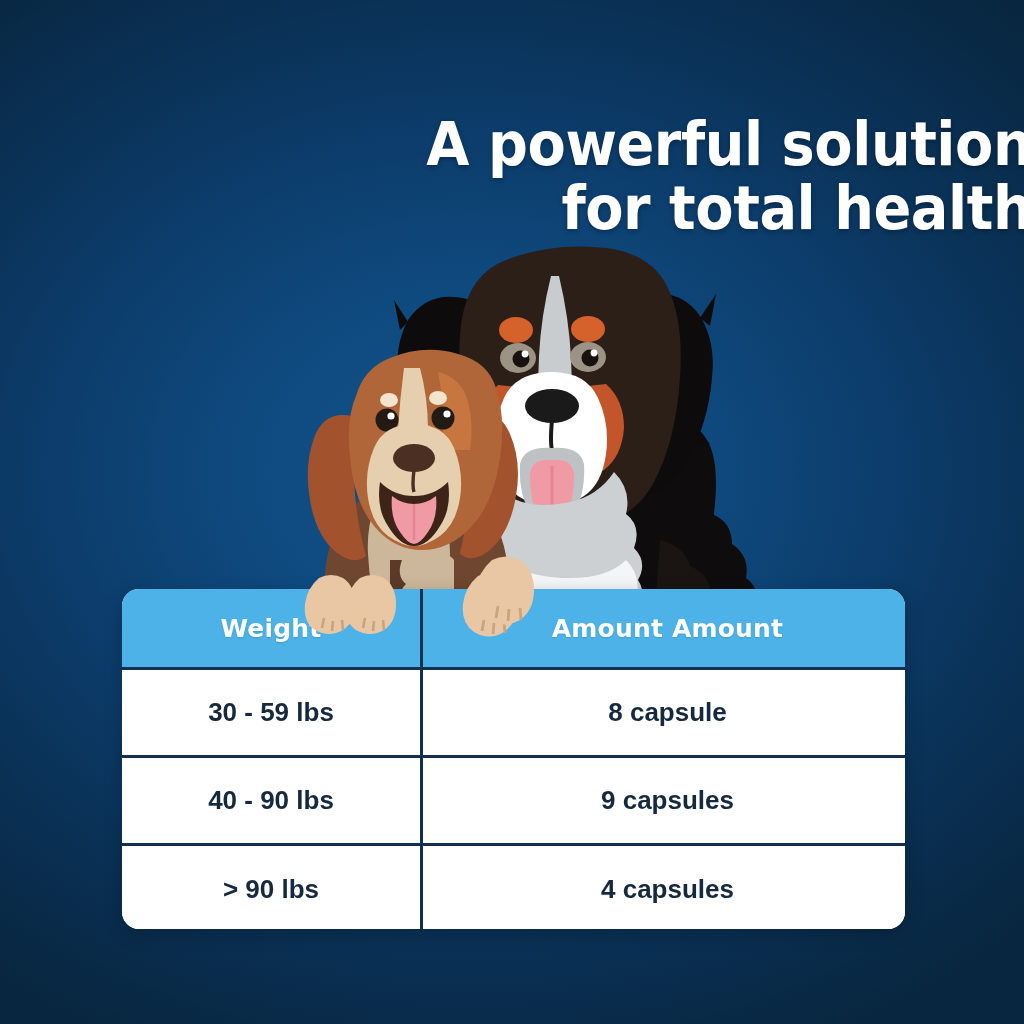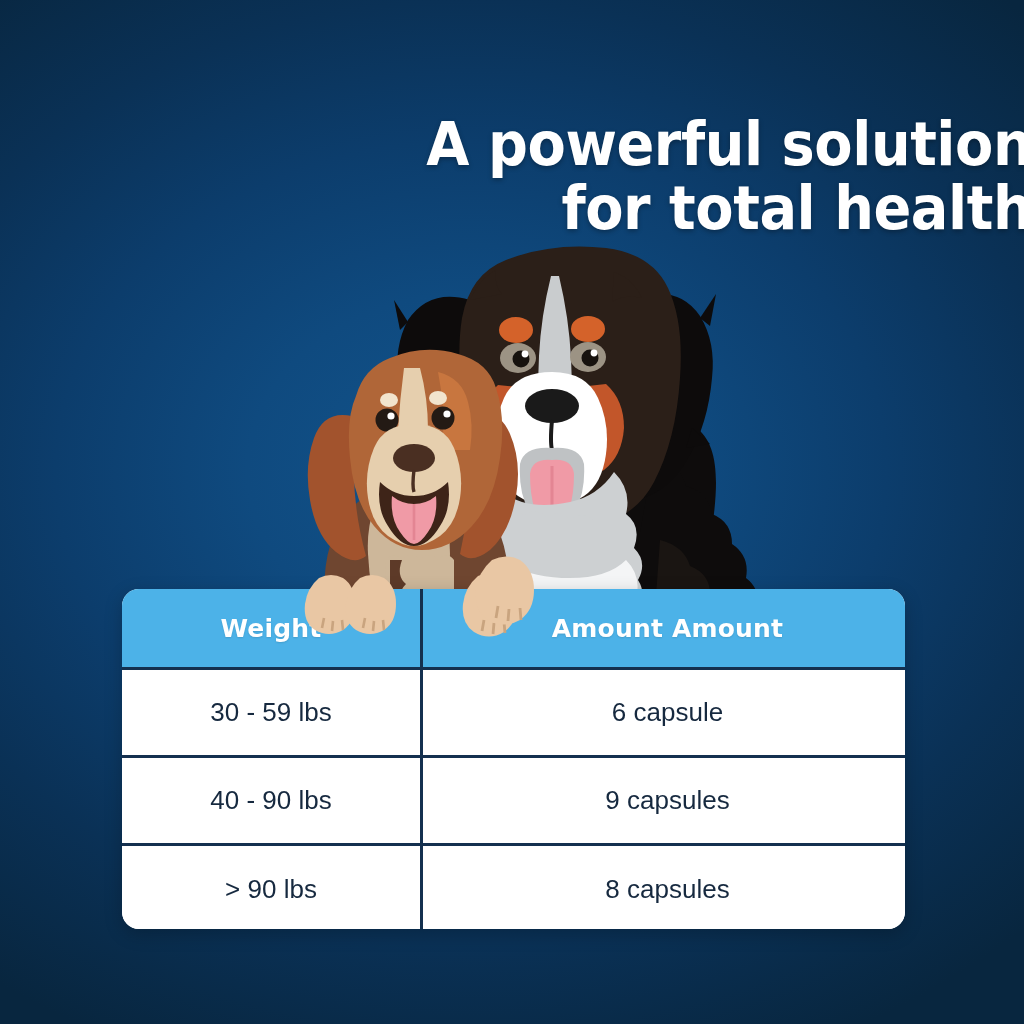--- a/index.html
+++ b/index.html
@@ -89,20 +89,21 @@
     text-shadow: 0 1px 2px rgba(0,0,0,0.12);
   }
   .dose-table thead th.col-weight { width: 296px; }
   .dose-table thead th.col-amount { width: 487px; }
 
   .dose-table thead th.col-weight {
     border-right: 3px solid #14304f;
   }
   .dose-table tbody tr {
     height: 88px;
+    font-weight: bold;
   }
   .dose-table tbody td {
     color: #16293f;
     font-size: 26px;
     text-align: center;
     vertical-align: middle;
     background: #ffffff;
     border-top: 3px solid #14304f;
   }
   .dose-table tbody td.cell-weight {
@@ -230,29 +231,29 @@
     <table>
       <thead>
         <tr>
           <th class="col-weight">Weight</th>
           <th class="col-amount">Amount Amount</th>
         </tr>
       </thead>
       <tbody>
         <tr>
           <td class="cell-weight">30 - 59 lbs</td>
-          <td class="cell-amount">6 capsule</td>
+          <td class="cell-amount">8 capsule</td>
         </tr>
         <tr>
           <td class="cell-weight">40 - 90 lbs</td>
           <td class="cell-amount">9 capsules</td>
         </tr>
         <tr>
           <td class="cell-weight">&gt; 90 lbs</td>
-          <td class="cell-amount">8 capsules</td>
+          <td class="cell-amount">4 capsules</td>
         </tr>
       </tbody>
     </table>
   </div>
 
   <svg class="paws" viewBox="0 0 1024 1024" aria-hidden="true">
 
     <path d="M319 578 q-12 10 -14 26 q-2 18 10 26 q14 8 28 0 q12 -8 12 -26 q0 -18 -12 -26 q-12 -6 -24 0 z" fill="#e9c7a4"></path>
     <path d="M324 618 l-2 10 M333 621 l-1 10 M342 620 l1 10" stroke="#c9a47f" stroke-width="2.6" fill="none"></path>
     <path d="M360 578 q-12 10 -14 26 q-2 18 10 26 q14 8 28 0 q12 -8 12 -26 q0 -18 -12 -26 q-12 -6 -24 0 z" fill="#e9c7a4"></path>

